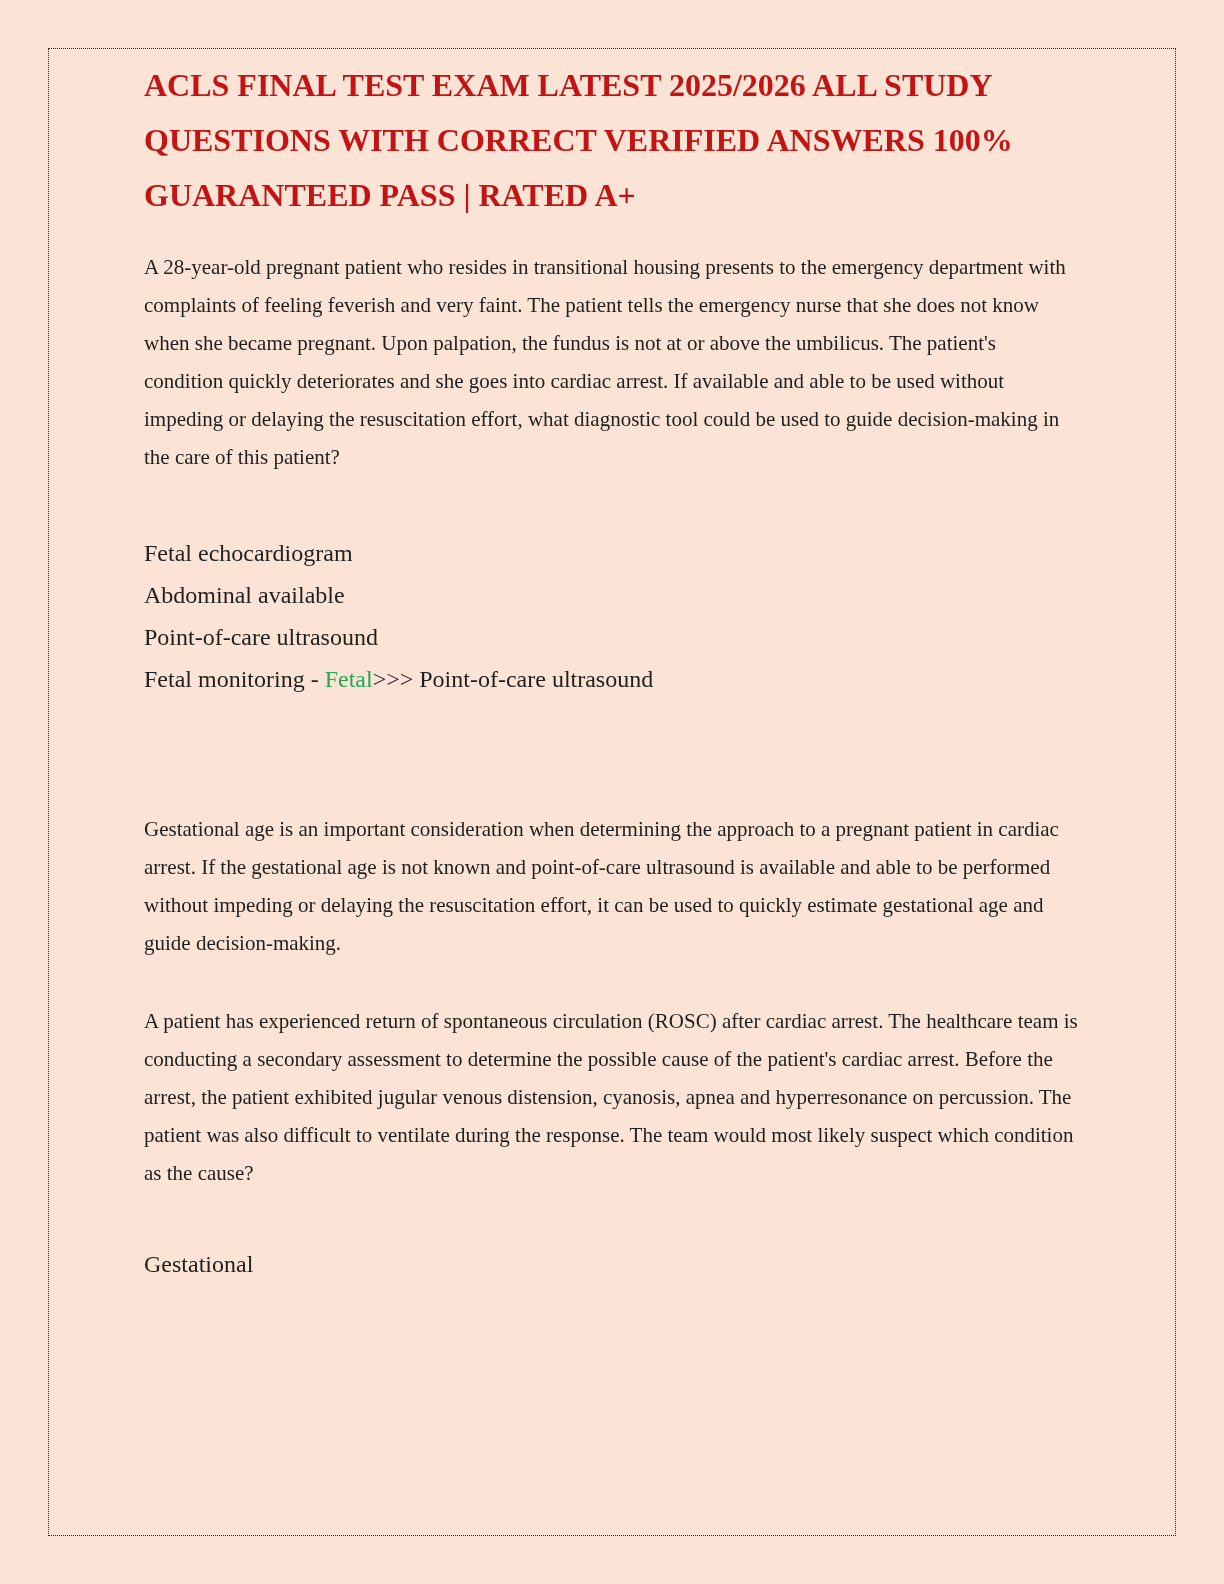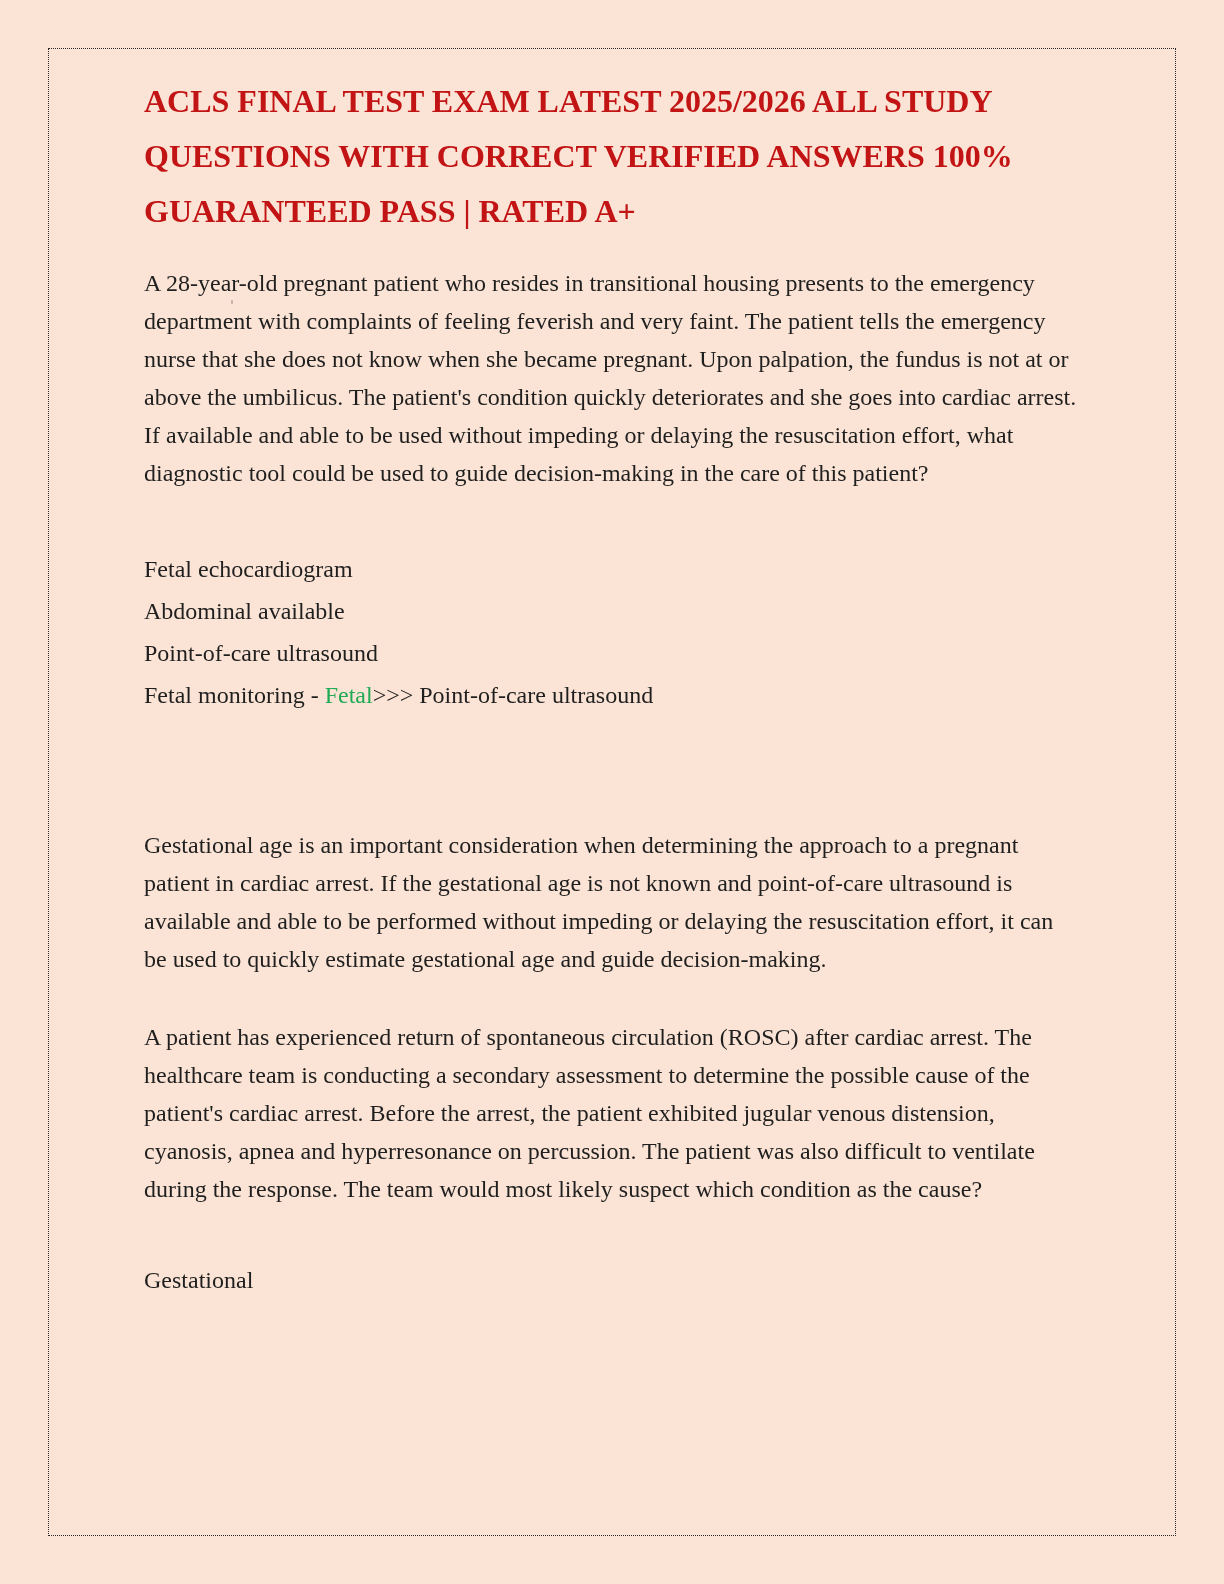--- a/index.html
+++ b/index.html
@@ -20,35 +20,35 @@
     left: 48px;
     top: 48px;
     width: 1126px;
     height: 1486px;
     border: 1px dotted #2b2b2b;
     pointer-events: none;
   }
   .content {
     position: absolute;
     left: 144px;
-    top: 16px;
+    top: 0;
     width: 936px;
     padding-top: 58px;
     font-family: Liberation Serif, serif;
   }
   .doc-title {
     margin: 0;
     font-size: 32px;
     line-height: 55px;
     font-weight: bold;
     color: #c21414;
   }
   .para {
     margin: 25px 0 0 0;
-    font-size: 24px;
+    font-size: 21px;
     line-height: 38px;
     white-space: pre-wrap;
   }
   .option {
     margin: 4px 0 0 0;
     font-size: 24px;
     line-height: 38px;
     white-space: pre-wrap;
   }
   .option-first { margin-top: 58px; }

